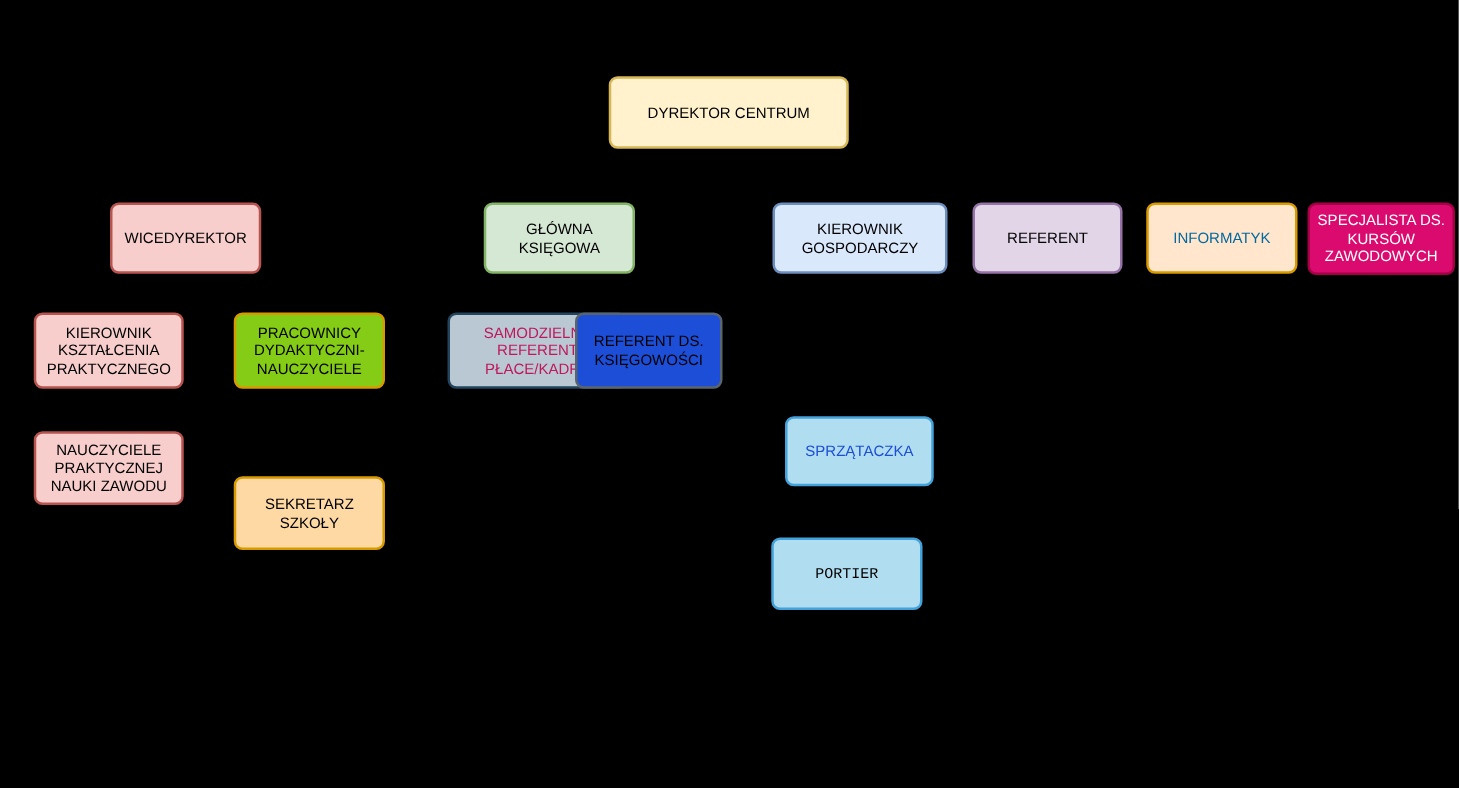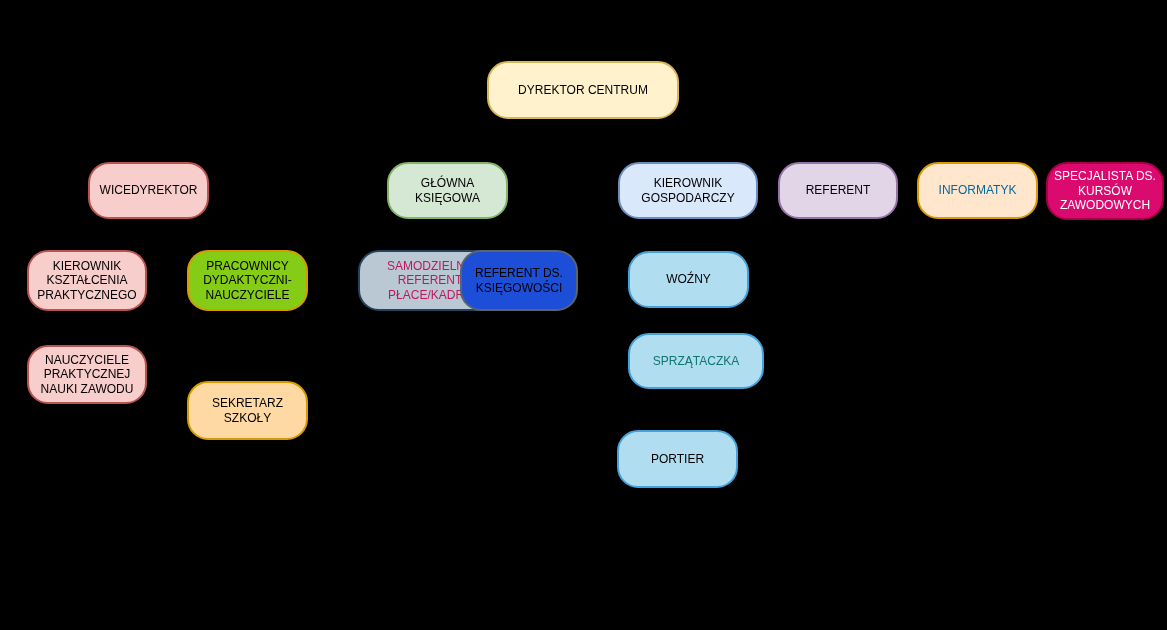--- a/index.html
+++ b/index.html
@@ -13,21 +13,21 @@
   .canvas {
     position: relative;
     width: 1167px;
     height: 630px;
     background: #000000;
   }
   .node {
     position: absolute;
     box-sizing: border-box;
     border: 2px solid #000;
-    border-radius: 21px;
+    border-radius: 7px;
     display: flex;
     align-items: center;
     justify-content: center;
     text-align: center;
     font-size: 12px;
     line-height: 1.22;
     white-space: pre-line;
     padding: 2px 4px;
     color: #000;
     cursor: default;
@@ -53,21 +53,20 @@
 KSZTAŁCENIA
 PRAKTYCZNEGO</div>
     <div class="node" style="left: 187px; top: 250px; width: 121px; height: 61px; background: #84cc16; border-color: rgb(215, 155, 0); color: rgb(0, 0, 0);">PRACOWNICY
 DYDAKTYCZNI-
 NAUCZYCIELE</div>
     <div class="node" style="left: 328px; top: 250px; width: 144px; height: 61px; background: rgb(186, 200, 211); border-color: rgb(35, 68, 93); color: #be185d; margin-left: 30px;">SAMODZIELNY
 REFERENT
 PŁACE/KADRY</div>
     <div class="node" style="left: 460px; top: 250px; width: 118px; height: 61px; background: #1d4ed8; border-color: rgb(89, 100, 110); color: rgb(0, 0, 0);">REFERENT DS.
 KSIĘGOWOŚCI</div>
-    <div class="node" style="left: 628px; top: 251px; width: 121px; height: 57px; background: rgb(177, 221, 240); border-color: rgb(67, 162, 218); color: rgb(0, 0, 0);">WOŹNY</div>
     <div class="node" style="left: 27px; top: 345px; width: 120px; height: 59px; background: rgb(248, 206, 204); border-color: rgb(184, 84, 80); color: rgb(0, 0, 0);">NAUCZYCIELE
 PRAKTYCZNEJ
 NAUKI ZAWODU</div>
     <div class="node" style="left: 187px; top: 345px; width: 121px; height: 59px; background: rgb(255, 217, 163); border-color: rgb(215, 155, 0); color: rgb(0, 0, 0); margin-top: 36px;">SEKRETARZ
 SZKOŁY</div>
-    <div class="node" style="left: 628px; top: 333px; width: 136px; height: 56px; background: rgb(177, 221, 240); border-color: rgb(67, 162, 218); color: #0f766e;">SPRZĄTACZKA</div>
-    <div class="node" style="left: 617px; top: 430px; width: 121px; height: 58px; background: rgb(177, 221, 240); border-color: rgb(67, 162, 218); color: rgb(0, 0, 0);">PORTIER</div>
+    <div class="node" style="left: 628px; top: 333px; width: 119px; height: 56px; background: rgb(177, 221, 240); border-color: rgb(67, 162, 218); color: #1d4ed8;">SPRZĄTACZKA</div>
+    <div class="node" style="left: 617px; top: 430px; width: 121px; height: 58px; background: rgb(177, 221, 240); border-color: rgb(67, 162, 218); color: rgb(0, 0, 0); font-family: Liberation Mono, monospace;">PORTIER</div>
   </div>
 
 </body></html>

